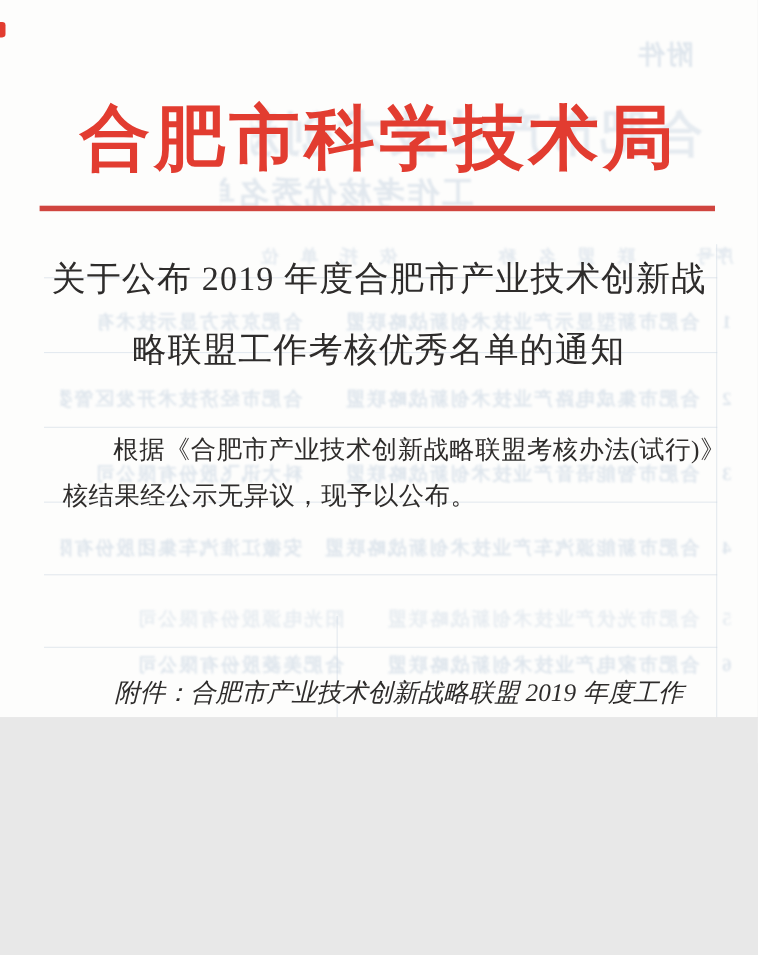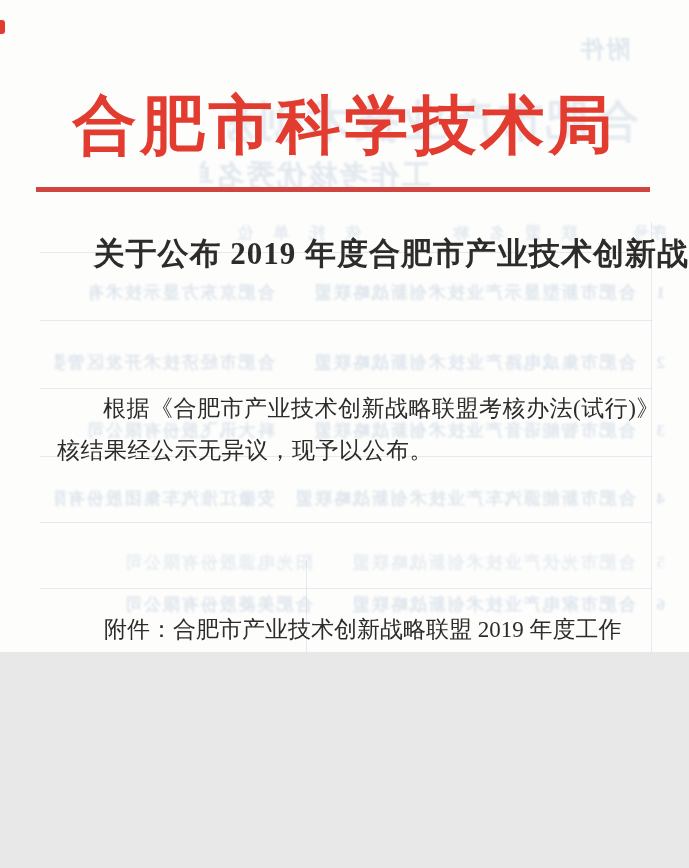--- a/index.html
+++ b/index.html
@@ -53,33 +53,33 @@
     position:absolute;top:82px;left:0;width:100%;
     text-align:center;
     font-size:64px;font-weight:bold;letter-spacing:4px;
     color:var(--accent_red,#e23c30);
     z-index:3;white-space:nowrap;
   }
   .red-line{position:absolute;top:187px;left:36px;width:614px;height:5px;
     background:var(--divider_red,#d0453f);z-index:3;}
   .doc-title{
     position:absolute;top:222px;left:0;width:100%;
-    text-align:right;font-size:31px;font-weight:bold;
+    text-align:center;font-size:31px;font-weight:normal;
     line-height:64px;letter-spacing:1px;z-index:3;
   }
   .body-text{
     position:absolute;top:388px;left:57px;right:52px;
     font-size:23px;line-height:42px;letter-spacing:.5px;
     z-index:3;
   }
   .body-text .line{white-space:nowrap;}
   .body-text .indent{text-indent:2em;text-align:center;}
   .attach{
     position:absolute;top:610px;left:104px;right:40px;
-    font-size:23px;line-height:40px;z-index:3;
+    font-size:23px;line-height:40px;z-index:3;font-style:italic;
   }
   .attach .a2{padding-left:70px;margin-top:2px;}
   .date{
     position:absolute;top:774px;left:462px;
     font-size:28px;letter-spacing:2px;color:#4d7c0f;
     z-index:5;white-space:nowrap;
   }
   .seal{position:absolute;left:452px;top:697px;z-index:4;opacity:.88;}
   .seal .ring{fill:none;stroke:var(--seal_red,#d8554e);stroke-width:4px;}
   .seal .seal-txt{fill:var(--seal_red,#d8554e);font-size:25px;font-weight:bold;
@@ -118,20 +118,21 @@
   <div class="ghost gh-r9">9　合肥市公共安全产业技术创新战略联盟　中国电子科技集团公司第三十八研究所</div>
 
   <div class="edge-mark"></div>
 
   <div class="header">合肥市科学技术局</div>
 
   <div class="red-line"></div>
 
   <div class="doc-title">
     <div>关于公布 2019 年度合肥市产业技术创新战</div>
+    <div>略联盟工作考核优秀名单的通知</div>
   </div>
 
   <div class="body-text">
     <div class="line indent">根据《合肥市产业技术创新战略联盟考核办法(试行)》</div>
     <div class="line">核结果经公示无异议，现予以公布。</div>
   </div>
 
   <div class="attach">
     <div class="a1">附件：合肥市产业技术创新战略联盟 2019 年度工作</div>
   </div>

